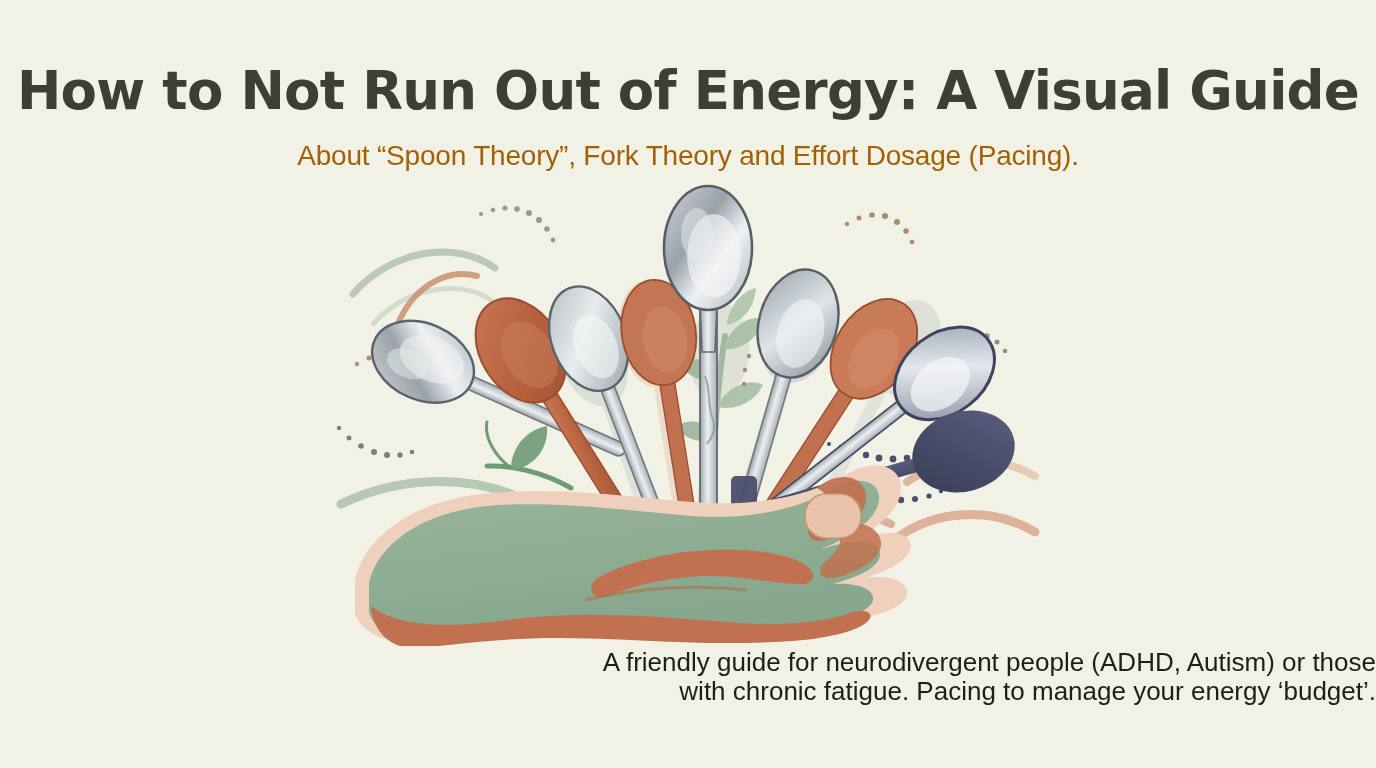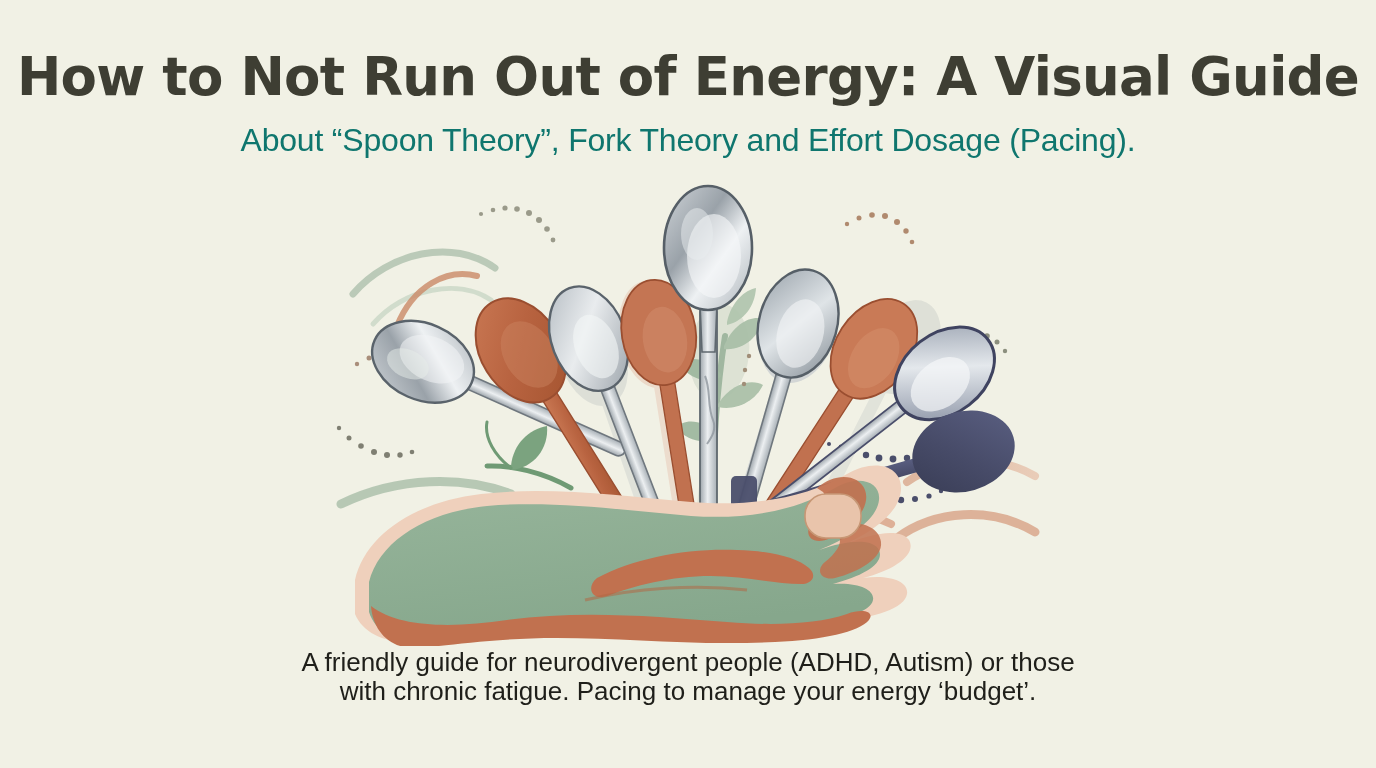--- a/index.html
+++ b/index.html
@@ -32,28 +32,28 @@
     padding-top: 44px;
     box-sizing: border-box;
   }
   .title {
     font-family: "DejaVu Sans", "Liberation Sans", sans-serif;
     font-size: 53px;
     font-weight: 700;
     color: #3e3e33;
     letter-spacing: -0.7px;
     line-height: 1.18;
-    margin: 2px;
+    margin: 16px;
     white-space: nowrap;
   }
   .subtitle {
     font-family: "Liberation Sans", "DejaVu Sans", sans-serif;
-    font-size: 32px;
+    font-size: 28px;
     font-weight: 400;
-    color: #0f766e;
+    color: #a16207;
     letter-spacing: -0.2px;
     line-height: 1.2;
     margin: 12px 0 0 0;
     white-space: nowrap;
   }
   .illustration-wrap {
     position: absolute;
     top: 176px;
     left: 50%;
     transform: translateX(-50%);
@@ -63,21 +63,21 @@
   .illustration-wrap svg {
     display: block;
     width: 706px;
     height: 470px;
   }
   .caption-block {
     position: absolute;
     top: 648px;
     left: 0;
     width: 1376px;
-    text-align: center;
+    text-align: right;
   }
   .caption-line {
     font-family: "Liberation Sans", "DejaVu Sans", sans-serif;
     font-size: 26px;
     font-weight: 400;
     color: #1f1f1a;
     line-height: 1.13;
     margin: 0;
     white-space: nowrap;
   }

